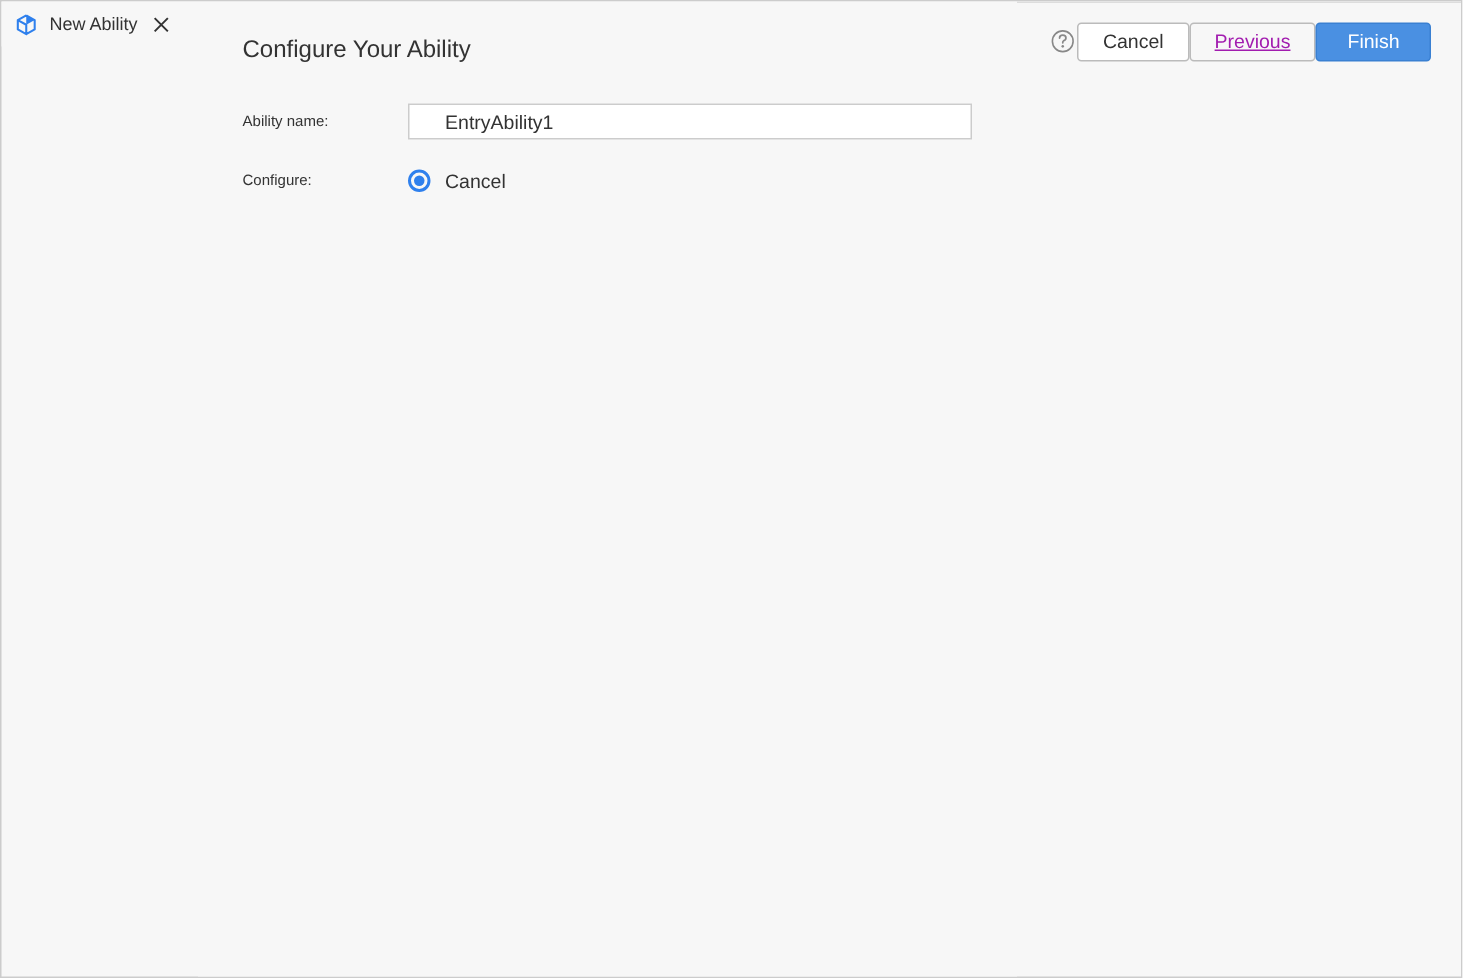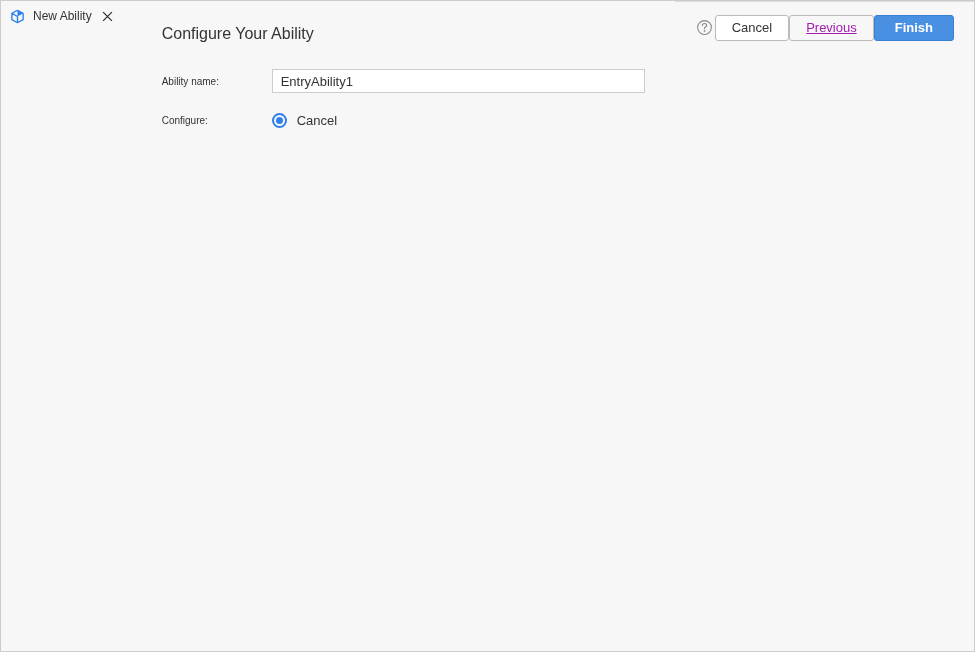--- a/index.html
+++ b/index.html
@@ -70,21 +70,21 @@
       margin-bottom: 20px;
     }
     .form-label {
       width: 110px;
       font-size: 10px;
       color: #333;
     }
     .text-input {
       flex: 1;
       height: 24px;
-      padding: 2px 8px;
+      padding: 2px 24px;
       border: 1px solid #ccc;
       background: #fff;
       font-size: 13px;
       font-family: inherit;
       color: #333;
       outline: none;
     }
     .toggle {
       position: relative;
       width: 32px;
@@ -172,21 +172,20 @@
       color: #a21caf;
       cursor: default;
       background: #f7f7f7;
       text-decoration: underline;
     }
     .btn-primary {
       background: #4a90e2;
       border-color: #3a80d2;
       color: #fff;
       padding: 0 20px;
-      font-weight: bold;
     }
   </style>
 </head>
 <body>
 
 <div class="dialog">
 
   <div class="titlebar">
     <span class="titlebar-icon">
       <svg width="15" height="15" viewBox="0 0 24 24">

